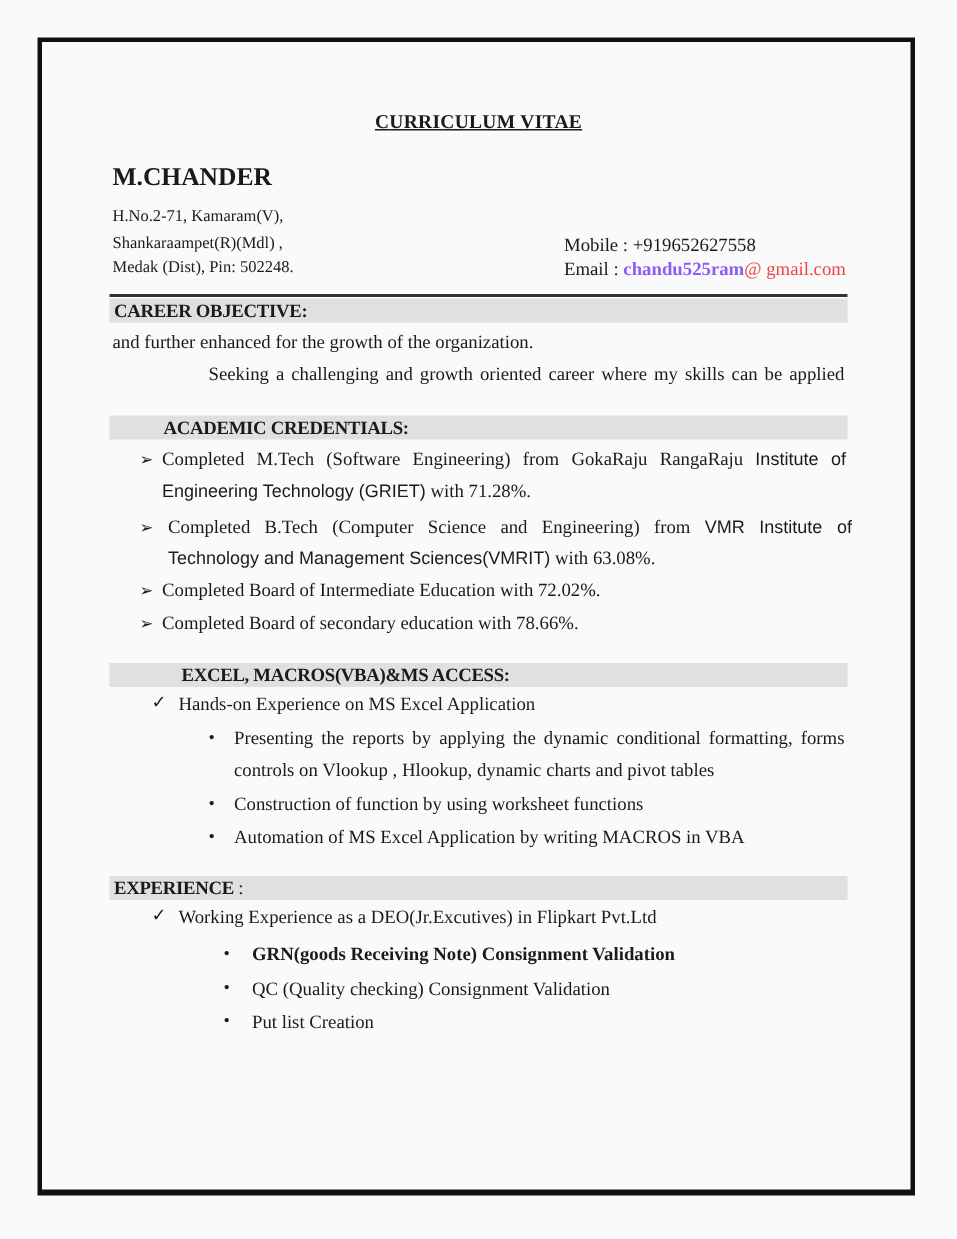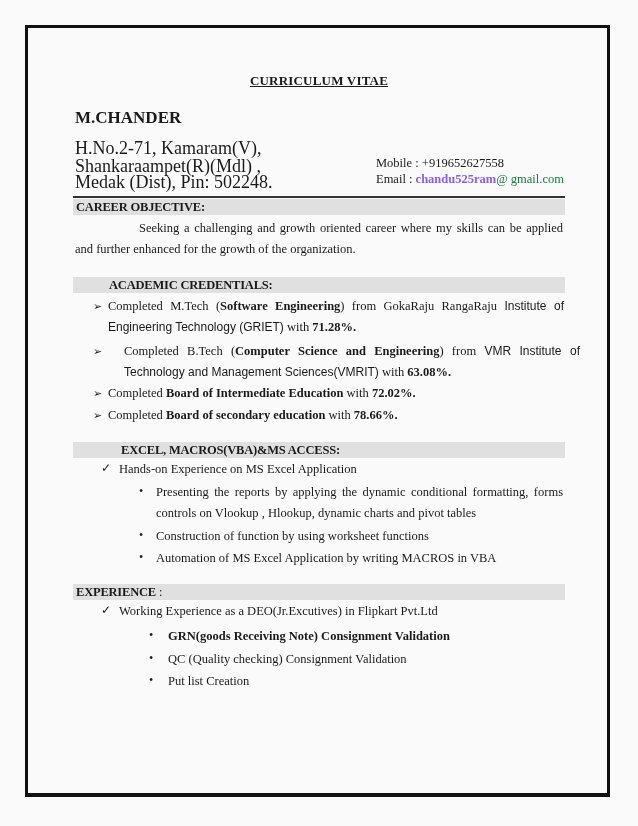--- a/index.html
+++ b/index.html
@@ -11,38 +11,38 @@
   .page-border {
     position: absolute; left: 25px; top: 25px; width: 585px; height: 772px;
     border: 3px solid #111; border-bottom-width: 4px; box-sizing: border-box;
   }
   .abs { position: absolute; white-space: nowrap; }
   .title {
     left: 0; width: 638px; text-align: center; top: 73px; font-size: 13px;
     font-weight: bold; text-decoration: underline; letter-spacing: 0.2px;
   }
   .name { left: 75px; top: 108px; font-size: 17px; font-weight: bold; }
-  .addr { font-size: 18px; }
+  .addr { font-size: 11px; }
   .contact { font-size: 12.5px; }
   .email-link { color: #8b5cf6; font-weight: bold; }
-  .email-domain { color: #15803d; }
+  .email-domain { color: #ef4444; }
   .rule { position: absolute; left: 73px; width: 492px; height: 1.5px; background: #333; }
   .section-head {
     position: absolute; left: 73px; width: 492px; height: 16px;
     background: #e0e0e0; font-size: 12.5px; font-weight: bold; line-height: 16px;
     padding-left: 3px; box-sizing: border-box; letter-spacing: -0.2px;
   }
   .para { position: absolute; left: 75px; width: 488px; font-size: 12.5px; line-height: 21px; text-align: justify; }
   .indent { display: inline-block; width: 64px; }
   .sans { font-family: "Liberation Sans", "DejaVu Sans", sans-serif; font-size: 12px; }
   .item { position: absolute; font-size: 12.5px; line-height: 21px; }
   .arrow { position: absolute; font-size: 11px; }
   .check { position: absolute; font-size: 12px; }
   .dot { position: absolute; font-size: 12px; }
-  b { font-weight: bold; }
+  b { font-weight: normal; }
 </style>
 </head>
 <body>
 
 <div class="page-border"></div>
 
 <div class="abs title">CURRICULUM VITAE</div>
 <div class="abs name">M.CHANDER</div>
 
 <div class="abs addr" style="left:75px;top:138px;">H.No.2-71, Kamaram(V),</div>
@@ -55,39 +55,39 @@
 </div>
 <div class="abs contact" style="left:376px;top:172px;">
   <span>Email  :</span>
   <span class="email-link">chandu525ram</span><span class="email-domain">@ gmail.com</span>
 </div>
 
 <div class="rule" style="top:196px;"></div>
 
 <div class="section-head" style="top:199px;">CAREER OBJECTIVE:</div>
 <div class="para" style="top:218px;">
+  <div>and further enhanced for the growth of the organization.</div>
   <div style="text-align:justify;text-align-last:justify;"><span class="indent"></span><span>Seeking a challenging and growth oriented career where my skills can be applied</span></div>
-  <div>and further enhanced for the growth of the organization.</div>
 </div>
 
 <div class="section-head" style="top:277px;padding-left:36px;">ACADEMIC CREDENTIALS:</div>
 
 <span class="arrow abs" style="left:93px;top:300px;">➢</span>
 <div class="item" style="left:108px;top:296px;width:456px;">
   <div style="text-align:justify;text-align-last:justify;">
     <span>Completed  M.Tech  (</span><b>Software Engineering</b><span>)  from  GokaRaju  RangaRaju</span>
     <span class="sans">Institute of</span>
   </div>
   <div>
     <span class="sans">Engineering Technology (GRIET)</span><span> with </span><b>71.28%.</b>
   </div>
 </div>
 
 <span class="arrow abs" style="left:93px;top:345px;">➢</span>
-<div class="item" style="left:124px;top:341px;width:456px;">
+<div class="item" style="left:112px;top:341px;width:456px;">
   <div style="text-align:justify;text-align-last:justify;">
     <span>Completed  B.Tech  (</span><b>Computer  Science  and  Engineering</b><span>)  from</span>
     <span class="sans">VMR  Institute  of</span>
   </div>
   <div>
     <span class="sans">Technology and Management Sciences(VMRIT)</span><span> with </span><b>63.08%.</b>
   </div>
 </div>
 
 <span class="arrow abs" style="left:93px;top:387px;">➢</span>

